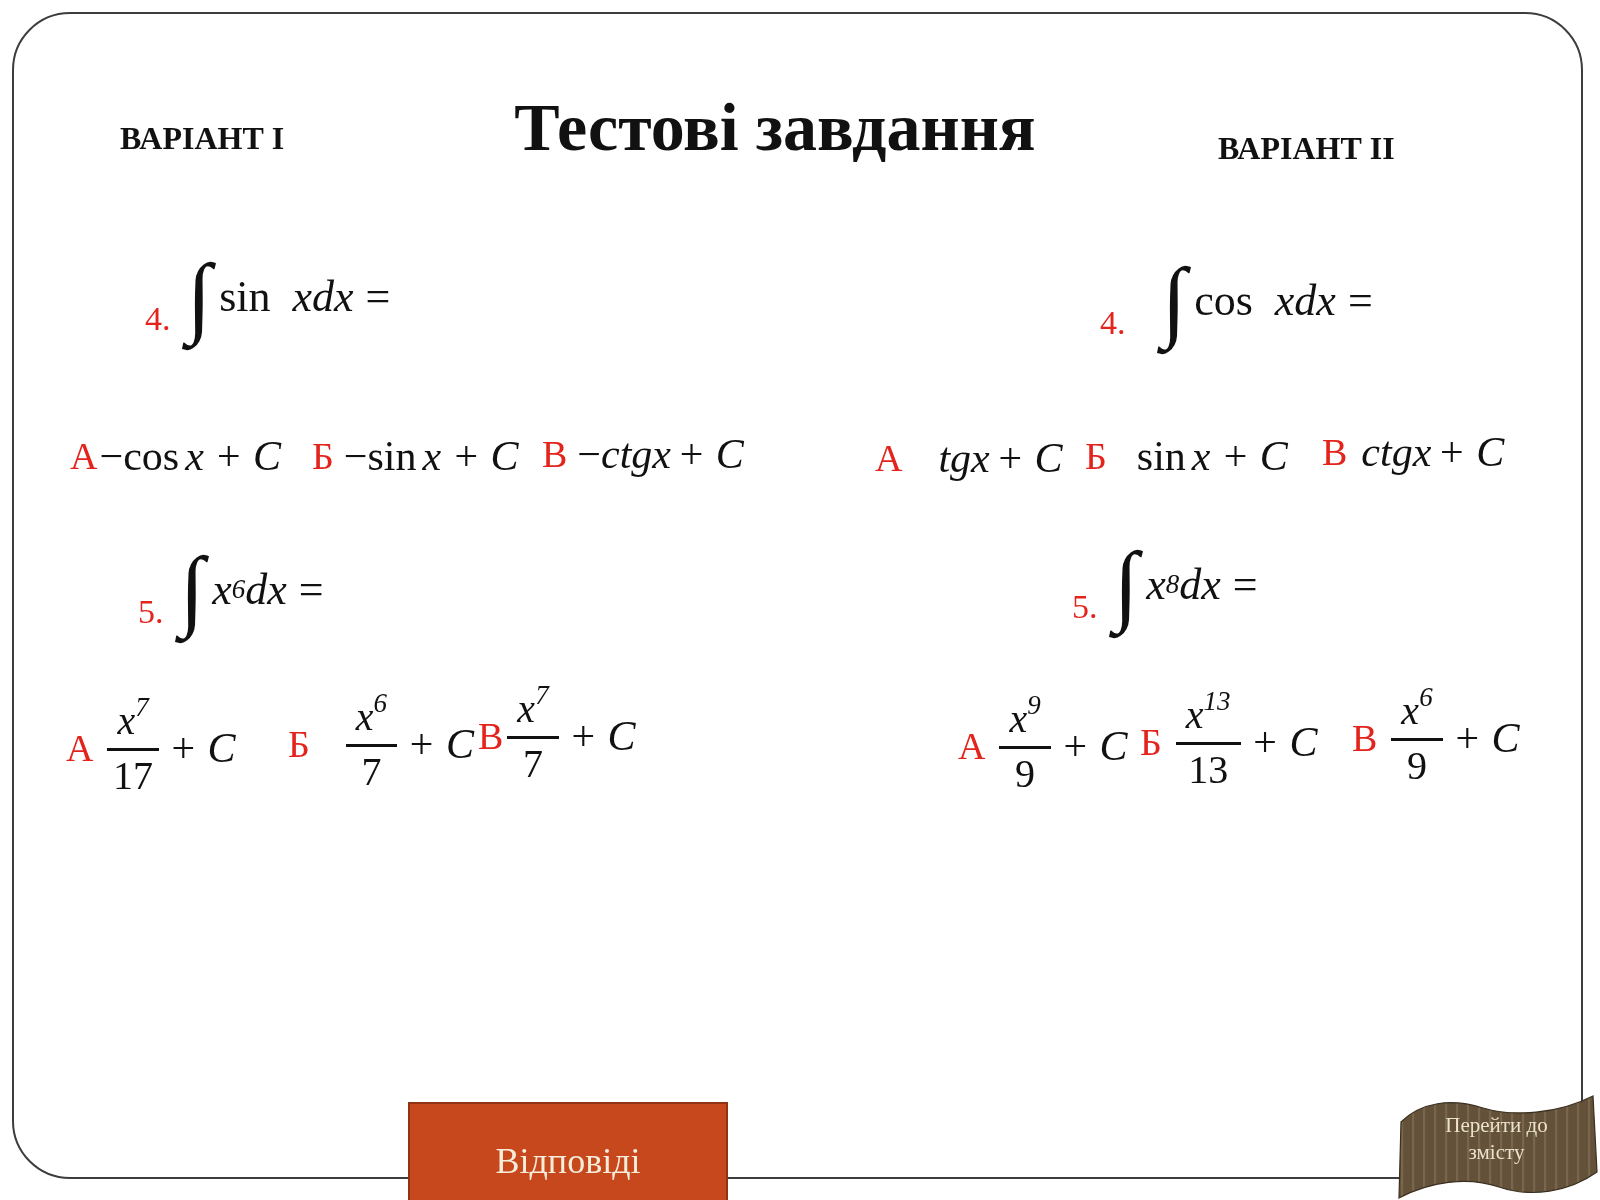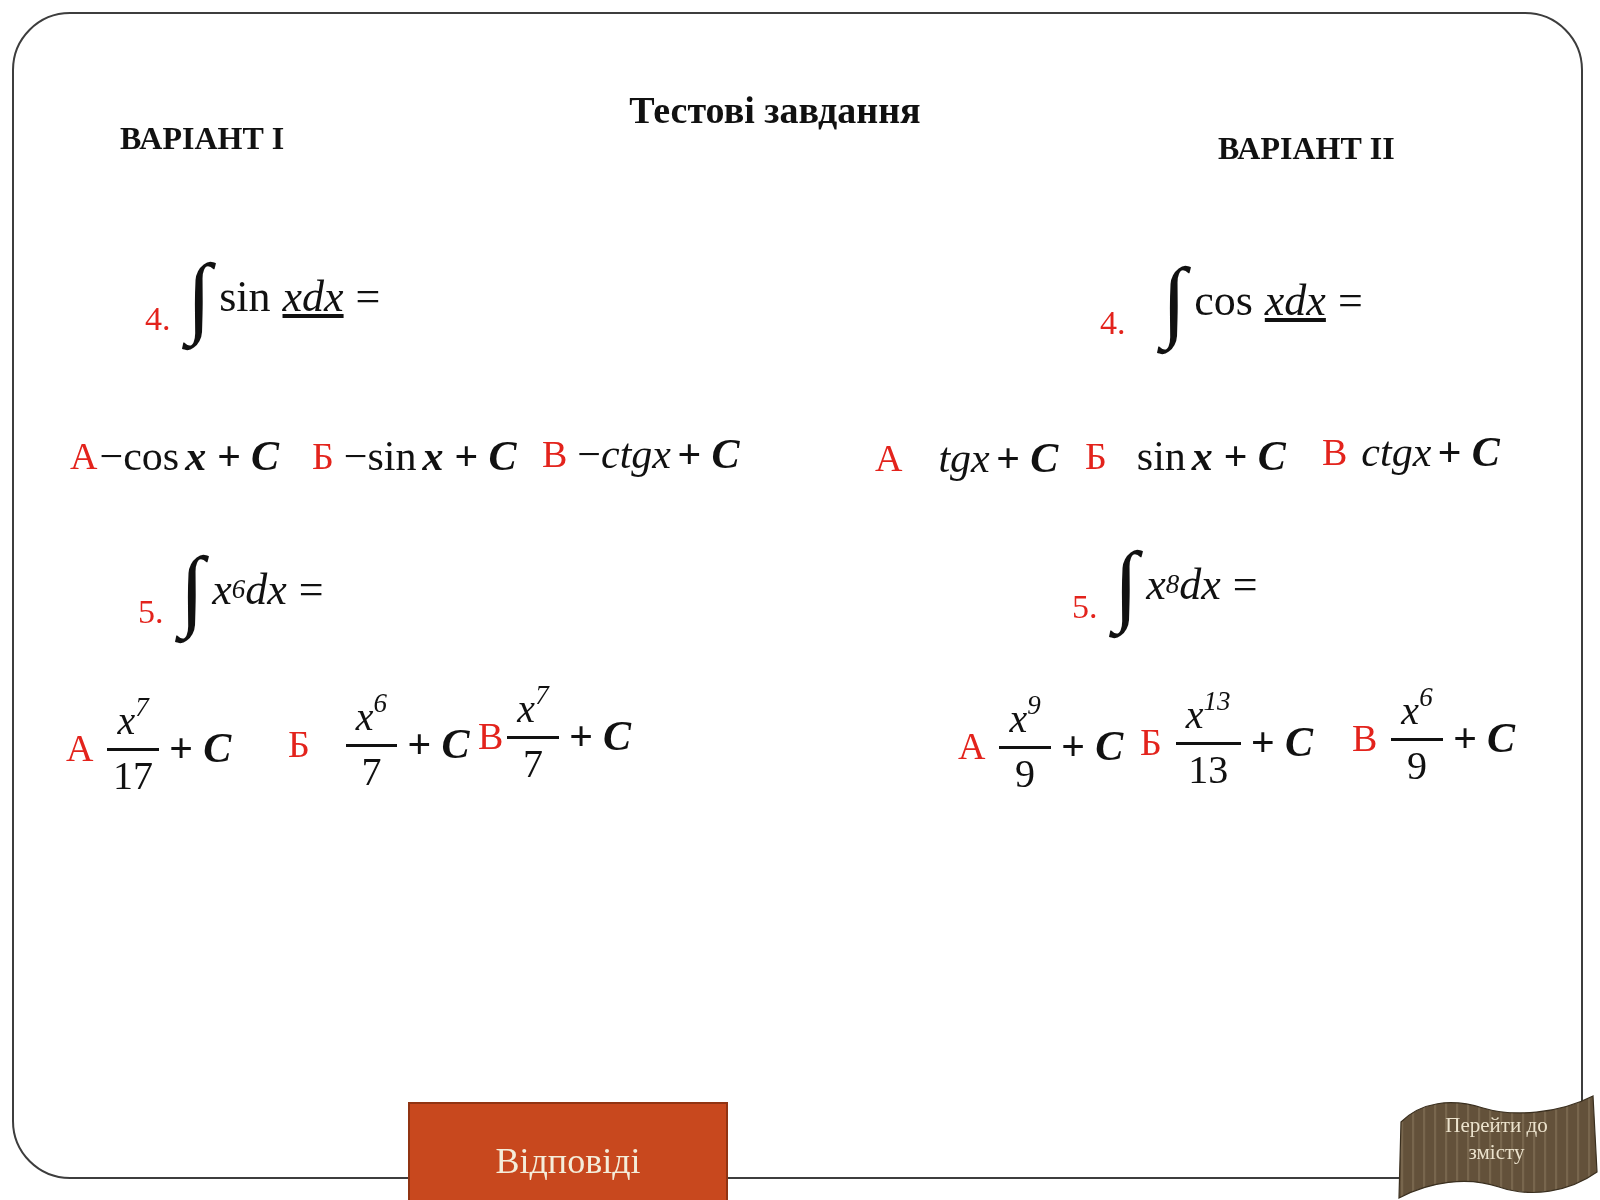--- a/index.html
+++ b/index.html
@@ -19,21 +19,21 @@
     border: 2px solid #3d3d3d;
     border-radius: 58px;
     box-sizing: border-box;
     z-index: 1;
   }
   .title {
     position: absolute;
     left: 0; top: 88px;
     width: 1550px;
     text-align: center;
-    font-size: 38px;
+    font-size: 68px;
     font-weight: bold;
     z-index: 2;
   }
   .variant-label {
     position: absolute;
     font-size: 32px;
     font-weight: bold;
     z-index: 2;
   }
   .variant1-pos { left: 120px; top: 120px; }
@@ -56,21 +56,21 @@
   }
   .int {
     font-size: 90px;
     line-height: 0.95;
     font-style: italic;
     margin: 0 8px 0 6px;
   }
   .mfn { font-size: 44px; }
   .mit { font-size: 44px; font-style: italic; }
   .meq { font-size: 44px; margin-left: 12px; }
-  .msp { margin-left: 12px; text-decoration: underline; }
+  .msp { margin-left: 22px; }
   sup.msup {
     font-size: 27px;
     font-style: italic;
     vertical-align: 24px;
     line-height: 0;
   }
 
   
   .ans {
     position: absolute;
@@ -92,21 +92,21 @@
     font-size: 40px;
     font-style: italic;
     margin: 16px 4px;
   }
   .fnum {
     padding: 0 10px 2px 10px;
     border-bottom: 3px solid #111;
     line-height: 1.25;
   }
   .fden { line-height: 1.25; font-style: normal; }
-  .tail { font-size: 42px; font-style: italic; margin-left: 6px; font-weight: bold; }
+  .tail { font-size: 42px; font-style: italic; margin-left: 6px; }
 
   
   .answers-button {
     position: absolute;
     left: 408px; top: 1102px;
     width: 320px; height: 112px;
     background: #c8481e;
     border: 2px solid #913413;
     box-sizing: border-box;
     z-index: 3;

